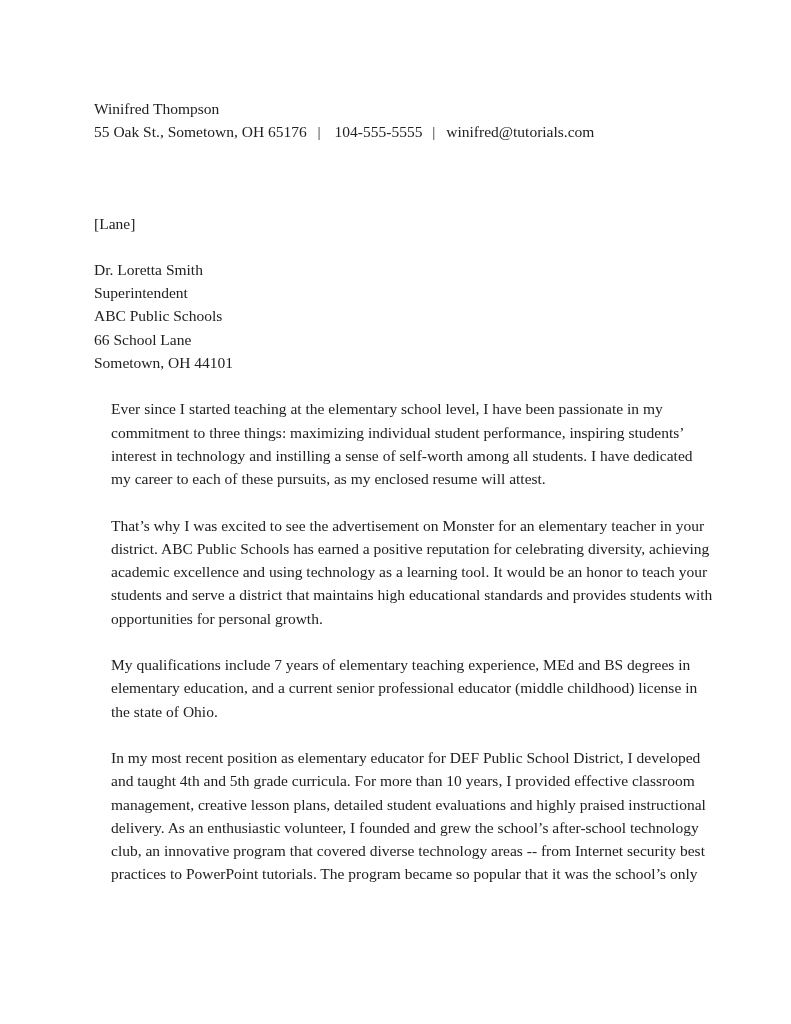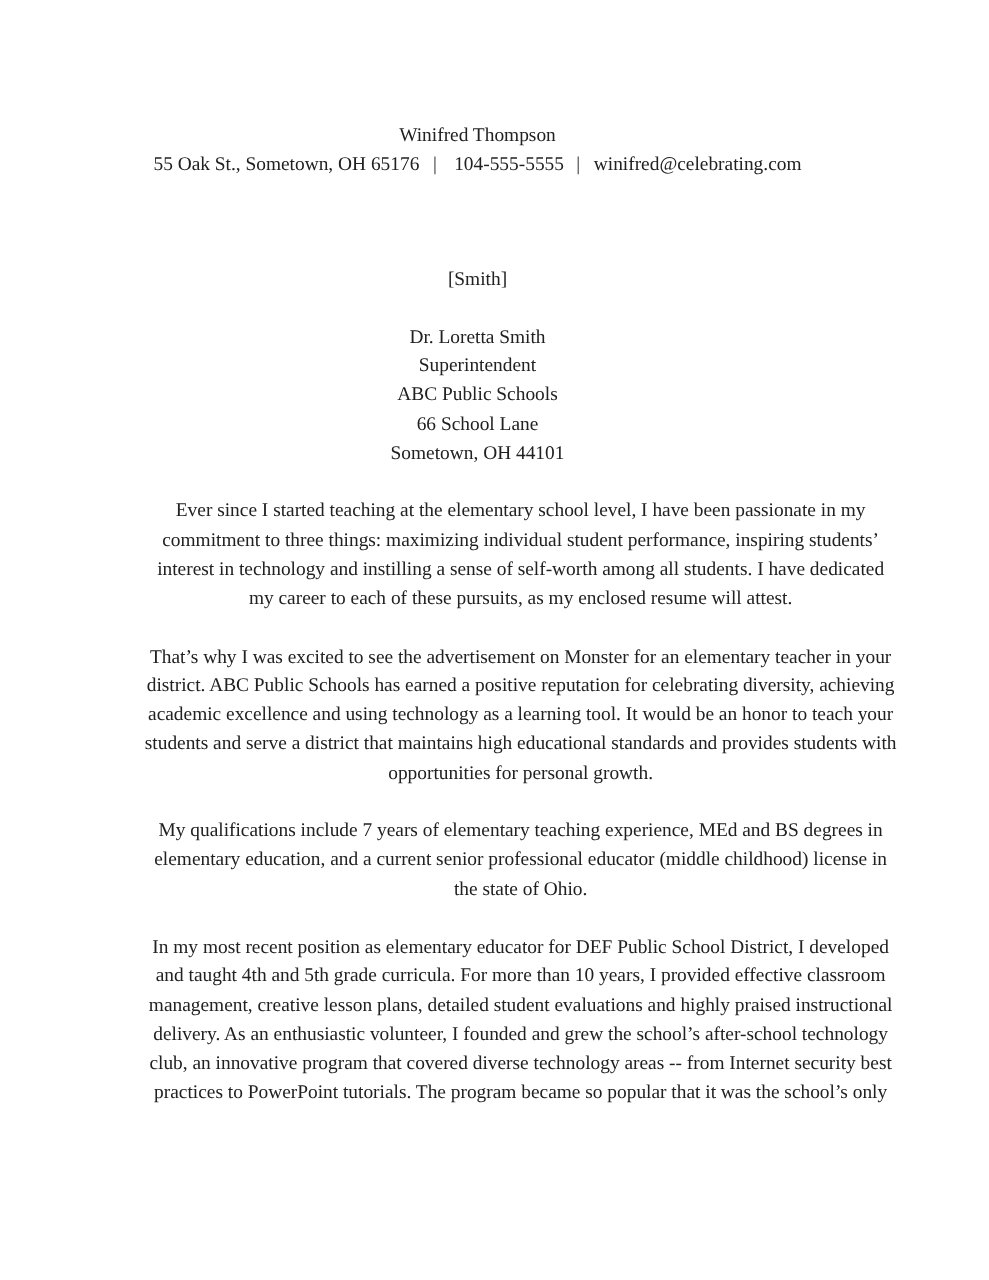--- a/index.html
+++ b/index.html
@@ -13,21 +13,20 @@
     height: 1024px;
     margin: 0;
     background: #ffffff;
     box-sizing: border-box;
     padding: 97px 55px 0 94px;
     font-family: "Liberation Serif", "DejaVu Serif", serif;
     font-size: 15.5px;
     line-height: 23.3px;
     color: #212121;
     overflow: hidden;
-    text-align: center;
   }
   .sender-name {
     white-space: pre-line;
   }
   .contact-line {
     white-space: nowrap;
   }
   .sep {
     display: inline-block;
     margin: 0 7px 0 6px;
@@ -40,42 +39,42 @@
     margin-top: 68px;
   }
   .recipient {
     margin-top: 23px;
     white-space: pre-line;
   }
   .salutation {
     margin-top: 23px;
   }
   .para {
-    margin: 23px 0 0 0;
+    margin: 23px 0 0 17px;
     width: 645px;
     white-space: pre-line;
   }
 </style>
 </head>
 <body>
 
 <div class="page">
 
   <header>
     <div class="sender-name">Winifred Thompson</div>
     <div class="contact-line">
       <span>55 Oak St., Sometown, OH 65176</span>
       <span class="sep sep-first">|</span>
       <span>104-555-5555</span>
       <span class="sep">|</span>
-      <span>winifred@celebrating.com</span>
+      <span>winifred@tutorials.com</span>
     </div>
   </header>
 
-  <div class="date-line">[Smith]</div>
+  <div class="date-line">[Lane]</div>
 
   <div class="recipient">Dr. Loretta Smith
 Superintendent
 ABC Public Schools
 66 School Lane
 Sometown, OH 44101</div>
 
 
   <p class="para">Ever since I started teaching at the elementary school level, I have been passionate in my
 commitment to three things: maximizing individual student performance, inspiring students’

